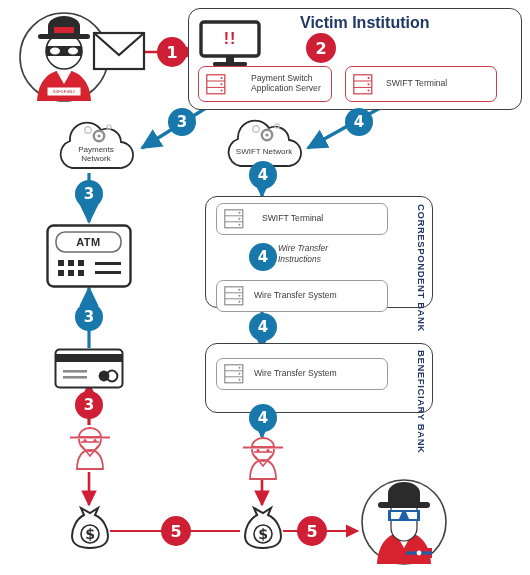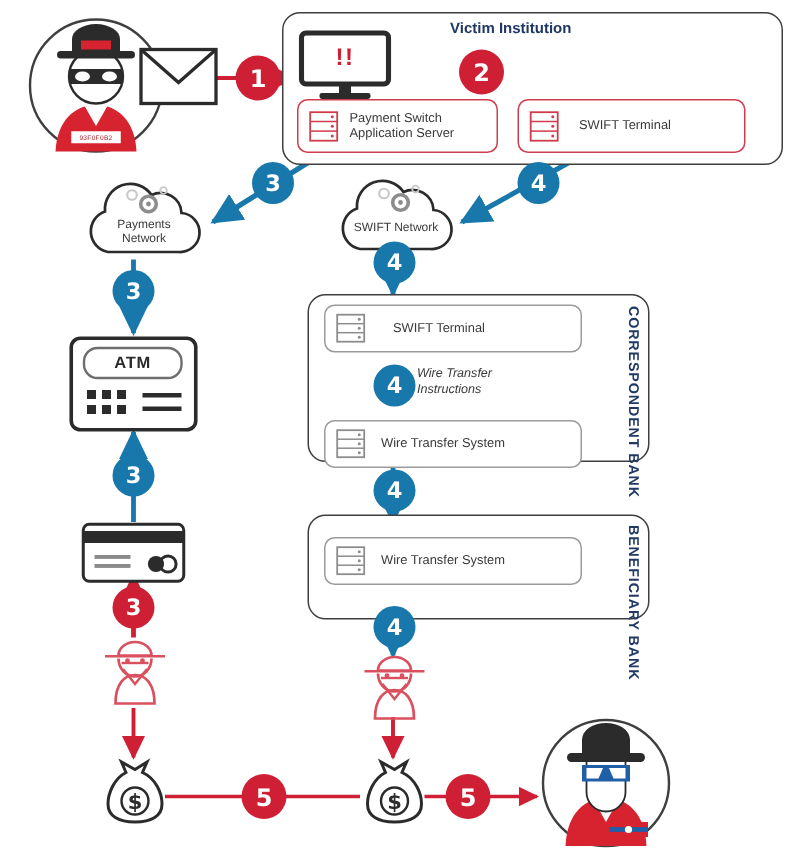--- a/index.html
+++ b/index.html
@@ -106,21 +106,21 @@
   </div>
 
   <div class="abs" style="left:92px;top:30px;width:54px;height:44px;">
     <svg width="54" height="44">
       <rect x="2" y="3" width="50" height="36" fill="#ffffff" stroke="#2b2b2b" stroke-width="2.2"></rect>
       <polyline points="2,3 27,25 52,3" fill="none" stroke="#2b2b2b" stroke-width="2.2"></polyline>
     </svg>
   </div>
 
   <div class="panel" style="left:188px;top:8px;width:332px;height:100px;"></div>
-  <div class="panel-title" style="left:300px;top:14px;font-size:10px;">Victim Institution</div>
+  <div class="panel-title" style="left:300px;top:14px;font-size:16px;">Victim Institution</div>
 
   <div class="abs" style="left:198px;top:20px;width:66px;height:48px;">
     <svg width="66" height="48">
       <rect x="3" y="2" width="58" height="34" rx="3" fill="#fff" stroke="#2b2b2b" stroke-width="3.4"></rect>
       <rect x="28" y="36" width="8" height="6" fill="#2b2b2b"></rect>
       <rect x="15" y="42" width="34" height="4" rx="1.6" fill="#2b2b2b"></rect>
     </svg>
     <div class="abs" style="left:3px;top:2px;width:58px;height:34px;display:flex;align-items:center;justify-content:center;
          color:#ce1f34;font-weight:bold;font-size:16px;letter-spacing:1px;">!!</div>
   </div>
@@ -129,21 +129,21 @@
     <span class="abs" style="left:7px;top:7px;">
       <svg width="20" height="21">
         <rect x="0.8" y="0.8" width="18" height="19" fill="#fff" stroke="#cf3c4b" stroke-width="1.2"></rect>
         <line x1="0.8" y1="7" x2="18.8" y2="7" stroke="#cf3c4b" stroke-width="1"></line>
         <line x1="0.8" y1="13.4" x2="18.8" y2="13.4" stroke="#cf3c4b" stroke-width="1"></line>
         <circle cx="15.5" cy="3.9" r="1" fill="#cf3c4b"></circle>
           <circle cx="15.5" cy="10.2" r="1" fill="#cf3c4b"></circle>
           <circle cx="15.5" cy="16.6" r="1" fill="#cf3c4b"></circle>
       </svg>
     </span>
-    <span class="node-label" style="margin-left:34px;white-space:pre-line;">Payment Switch
+    <span class="node-label" style="margin-left:52px;white-space:pre-line;">Payment Switch
 Application Server</span>
   </div>
 
   <div class="node" style="left:345px;top:66px;width:150px;height:34px;">
     <span class="abs" style="left:7px;top:7px;">
       <svg width="20" height="21">
         <rect x="0.8" y="0.8" width="18" height="19" fill="#fff" stroke="#cf3c4b" stroke-width="1.2"></rect>
         <line x1="0.8" y1="7" x2="18.8" y2="7" stroke="#cf3c4b" stroke-width="1"></line>
         <line x1="0.8" y1="13.4" x2="18.8" y2="13.4" stroke="#cf3c4b" stroke-width="1"></line>
         <circle cx="15.5" cy="3.9" r="1" fill="#cf3c4b"></circle>

